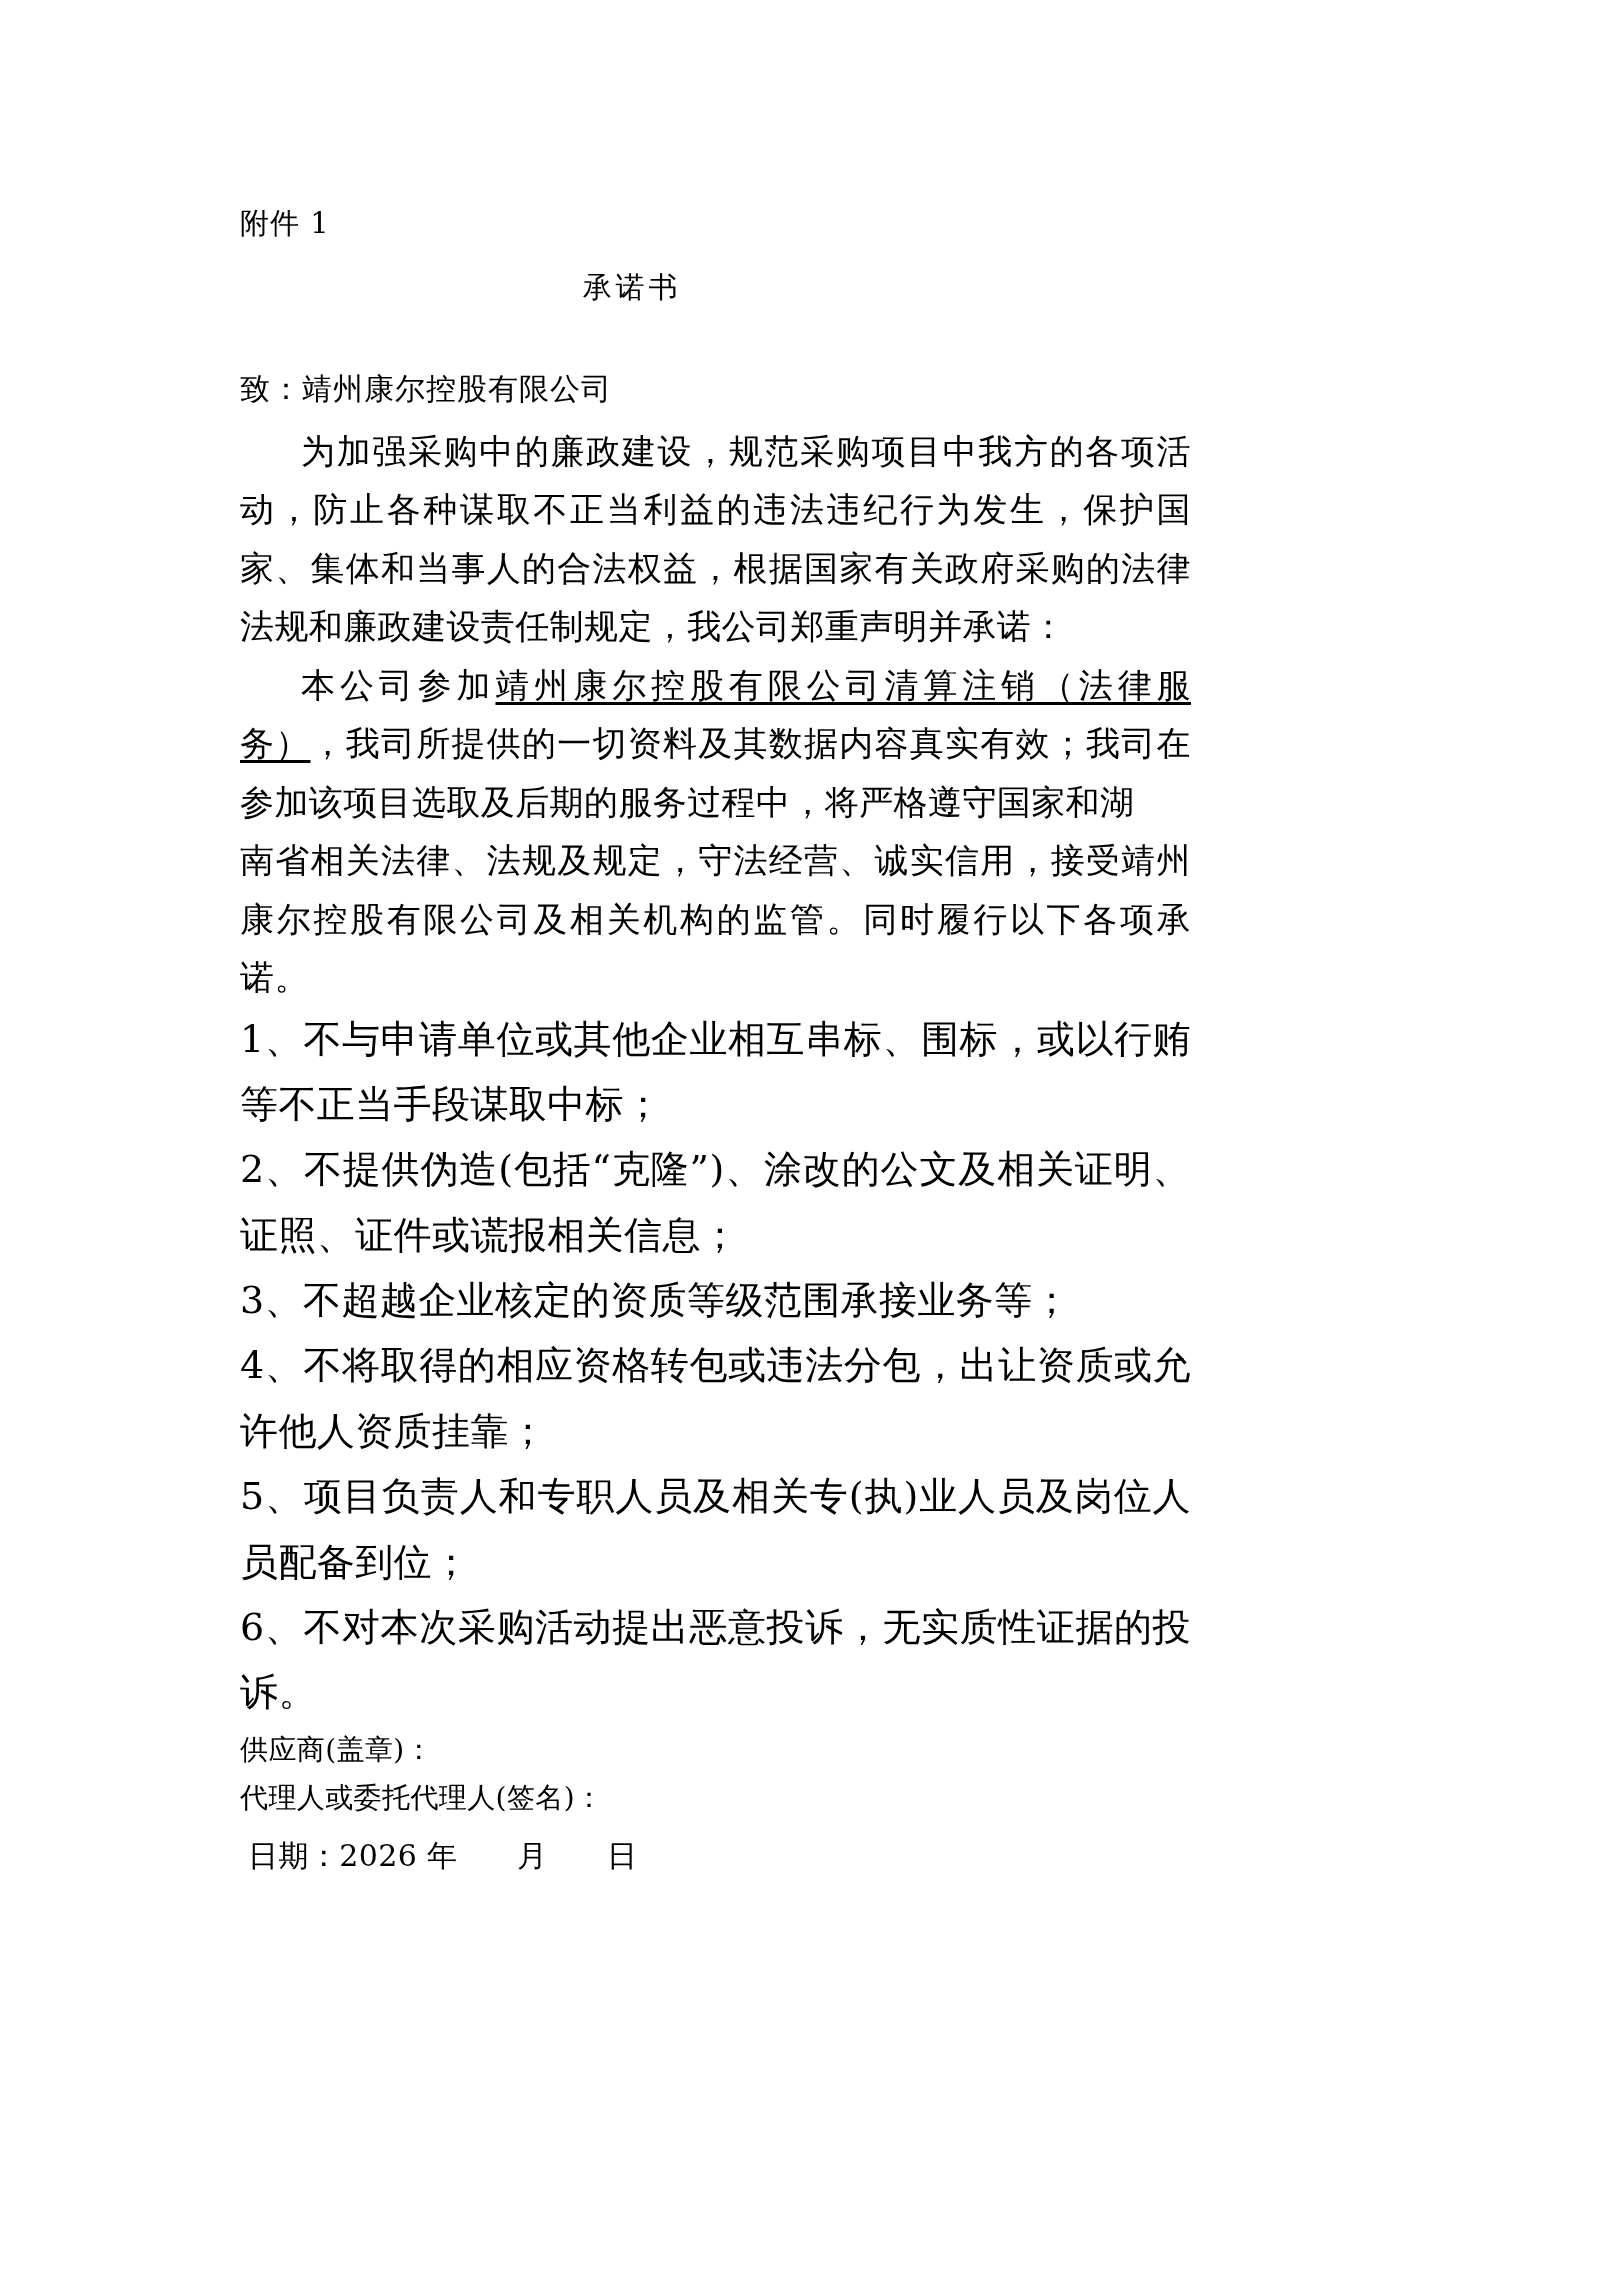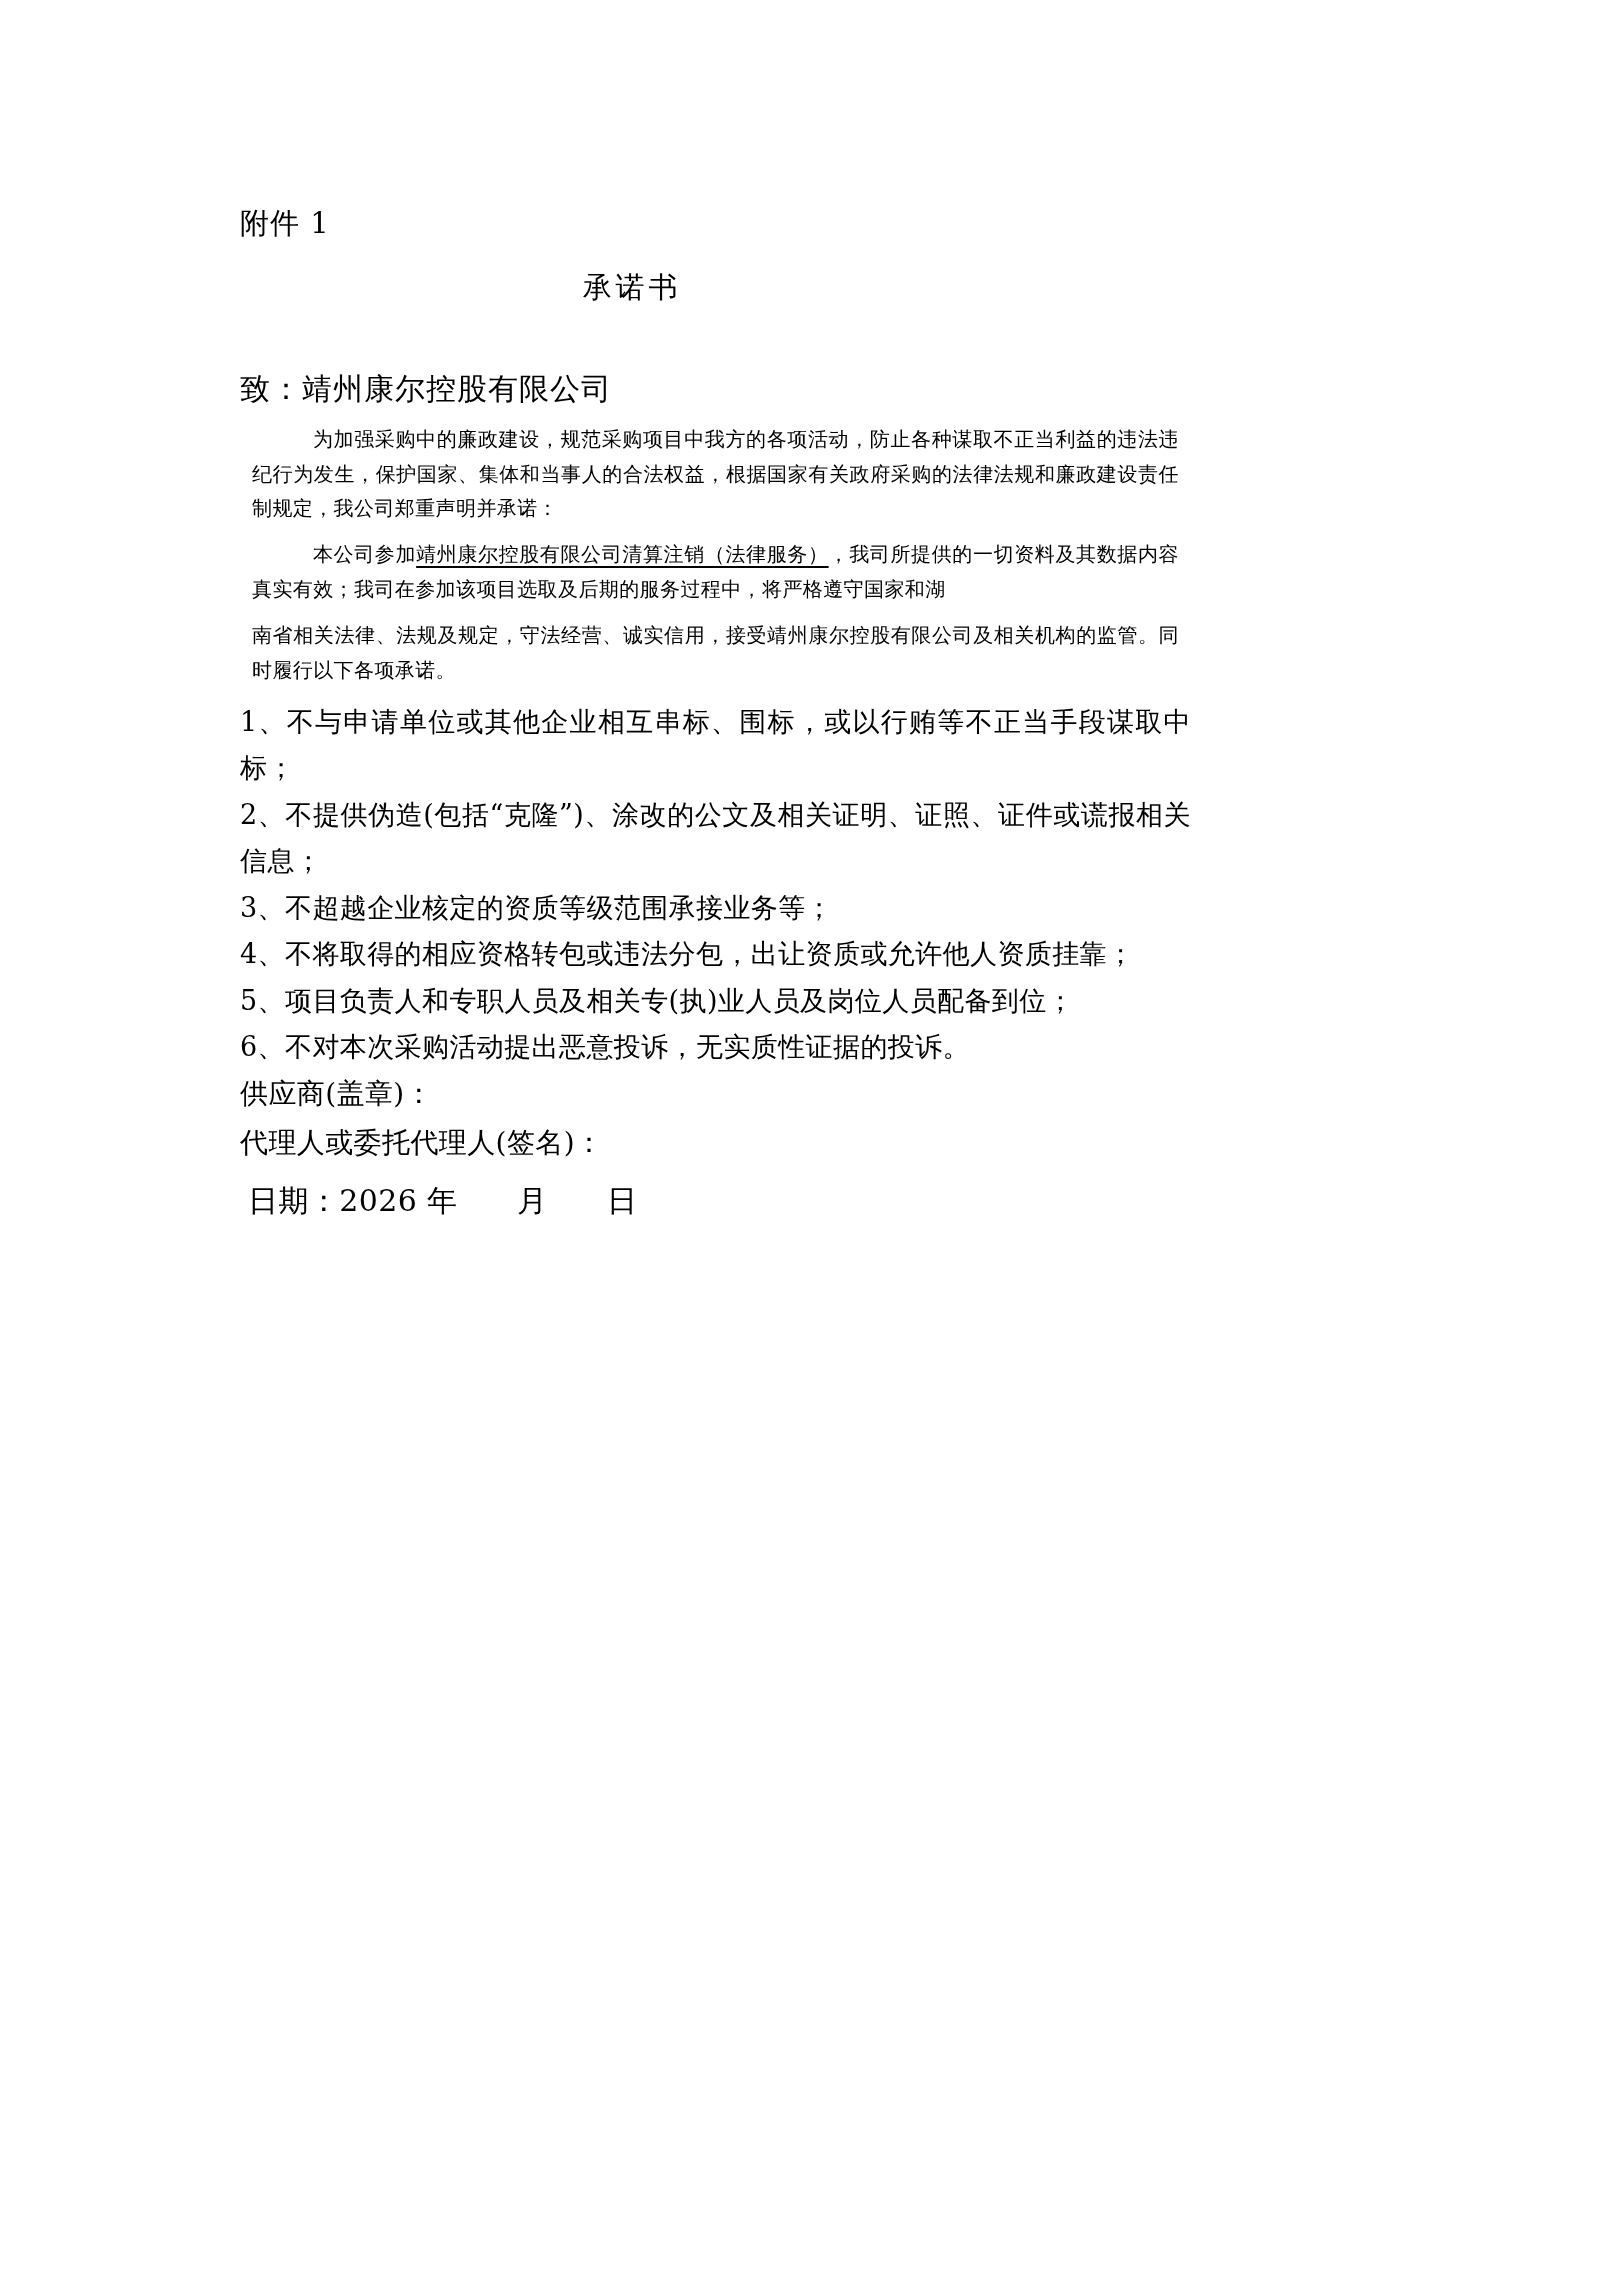--- a/index.html
+++ b/index.html
@@ -33,36 +33,36 @@
     letter-spacing: 3.9px;
     margin: 0 0 61px 0;
     padding-right: 167px;
   }
   .addressee {
     font-size: 30px;
     letter-spacing: 1px;
     margin: 0 0 11.8px 0;
   }
   p.body-para {
-    font-size: 20px;
+    font-size: 34px;
     line-height: 1.72;
-    margin: 12px;
+    margin: 0;
     text-align: justify;
     text-justify: inter-character;
     letter-spacing: 0.4px;
   }
   p.indent {
     text-indent: 61px;
   }
   .underline {
     text-decoration: underline;
     text-underline-offset: 4.9px;
   }
   .list-line {
-    font-size: 27px;
+    font-size: 38px;
     line-height: 1.72;
     margin: 0;
     text-align: justify;
     text-justify: inter-character;
     letter-spacing: 0.4px;
   }
   .sign-line {
     font-size: 28px;
     line-height: 1.72;
     margin: 0;

